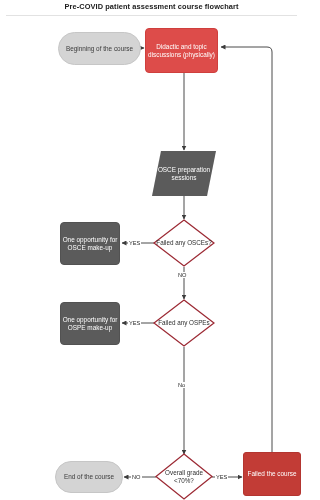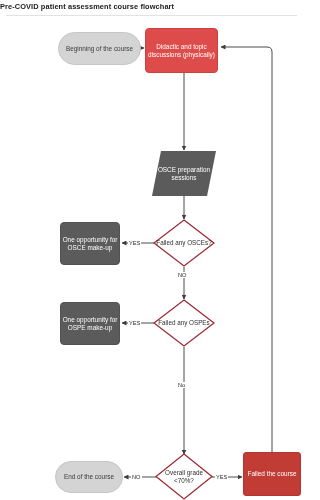--- a/index.html
+++ b/index.html
@@ -15,21 +15,21 @@
     width: 303px;
     height: 500px;
     overflow: hidden;
     background: #ffffff;
   }
   #title {
     position: absolute;
     left: 0;
     top: 2px;
     width: 303px;
-    text-align: left;
+    text-align: center;
     font-size: 7.4px;
     font-weight: bold;
     color: #202020;
     letter-spacing: 0.1px;
   }
   #title-rule {
     position: absolute;
     left: 6px;
     top: 15px;
     width: 291px;

